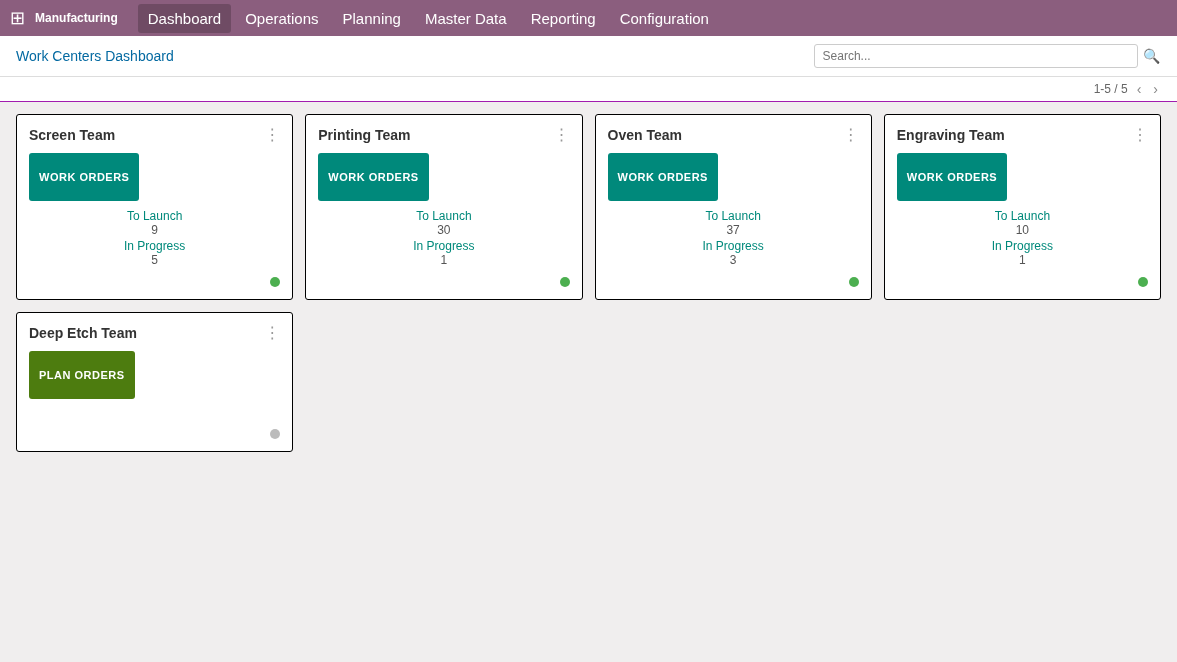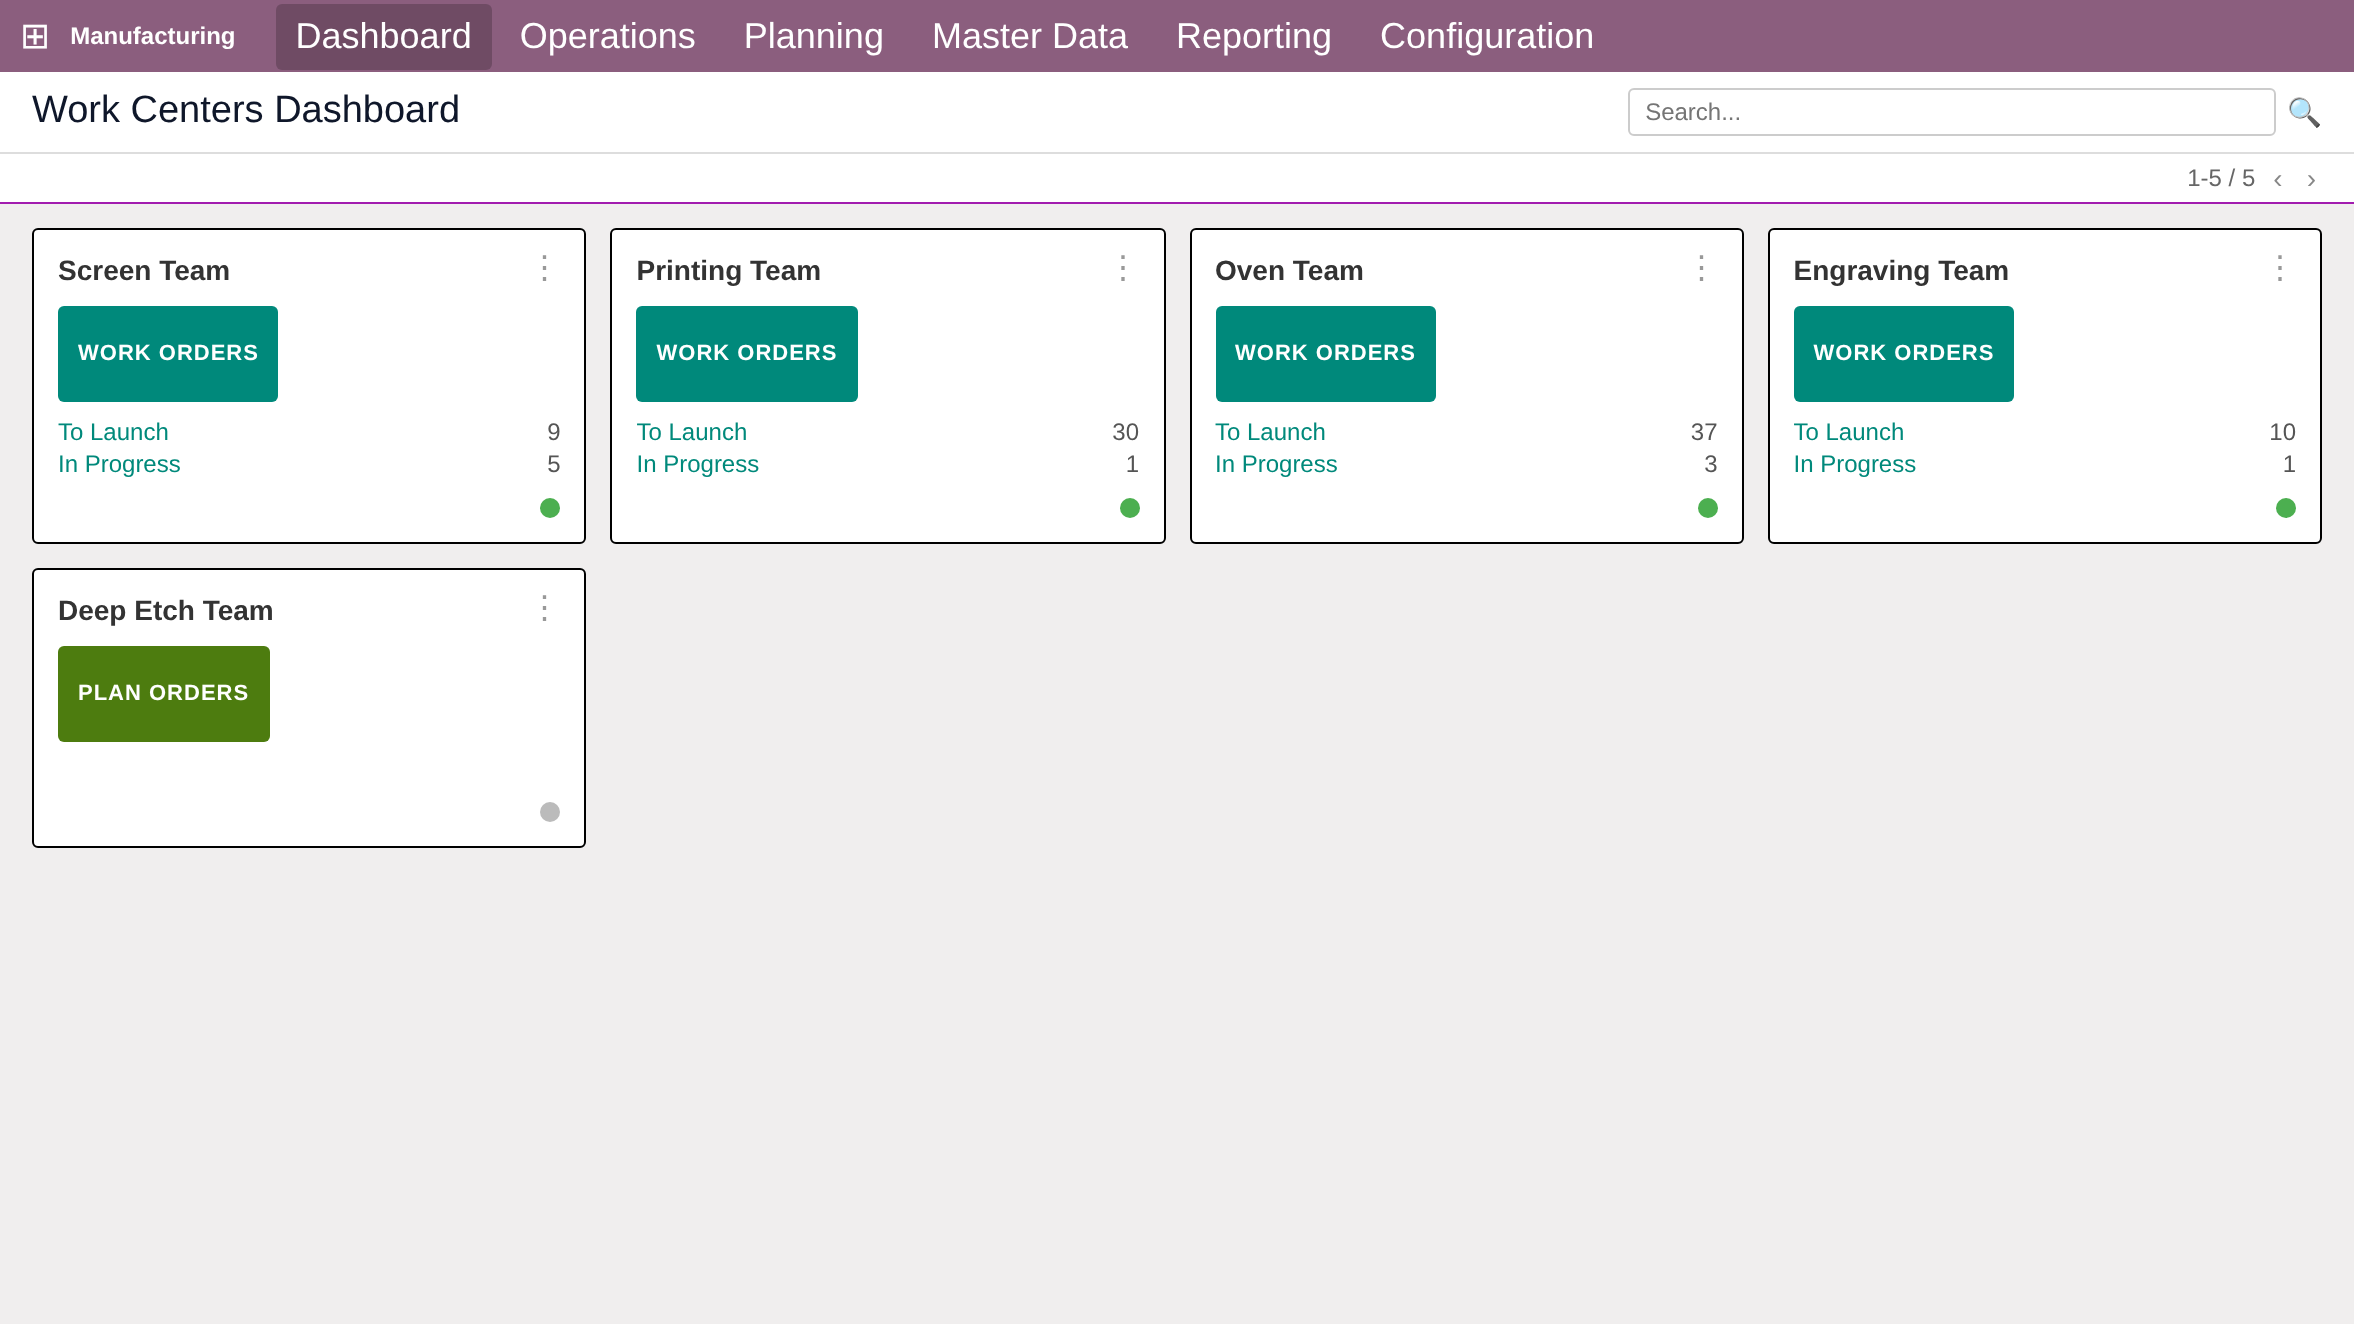--- a/index.html
+++ b/index.html
@@ -27,37 +27,37 @@
     }
     .topnav-menu {
       display: flex;
       gap: 4px;
       flex: 1;
     }
     .topnav-menu-item {
       color: #fff;
       padding: 6px 10px;
       cursor: pointer;
-      font-size: 18px;
+      font-size: 15px;
       border-radius: 3px;
     }
     .topnav-menu-item.active { background: rgba(0,0,0,0.2); }
 
     
     .subheader {
       background: #fff;
       padding: 8px 16px;
       display: flex;
       align-items: center;
       justify-content: space-between;
       border-bottom: 1px solid #ddd;
     }
     .breadcrumb {
-      font-size: 19px;
-      color: #0f172a;
+      font-size: 14px;
+      color: #0369a1;
     }
     .search-area {
       display: flex;
       align-items: center;
       gap: 6px;
     }
     .search-input {
       border: 1px solid #ccc;
       border-radius: 3px;
       padding: 4px 8px;
@@ -143,20 +143,21 @@
     .btn-orange { background: #4d7c0f; }
 
     .card-stats {
       margin-top: 8px;
     }
     .stat-row {
       display: flex;
       justify-content: space-between;
       align-items: center;
       margin: 2px 0;
+      flex-direction: column;
     }
     .stat-label {
       color: #00897b;
       font-size: 12px;
       cursor: pointer;
     }
     .stat-value {
       font-size: 12px;
       color: #555;
     }

